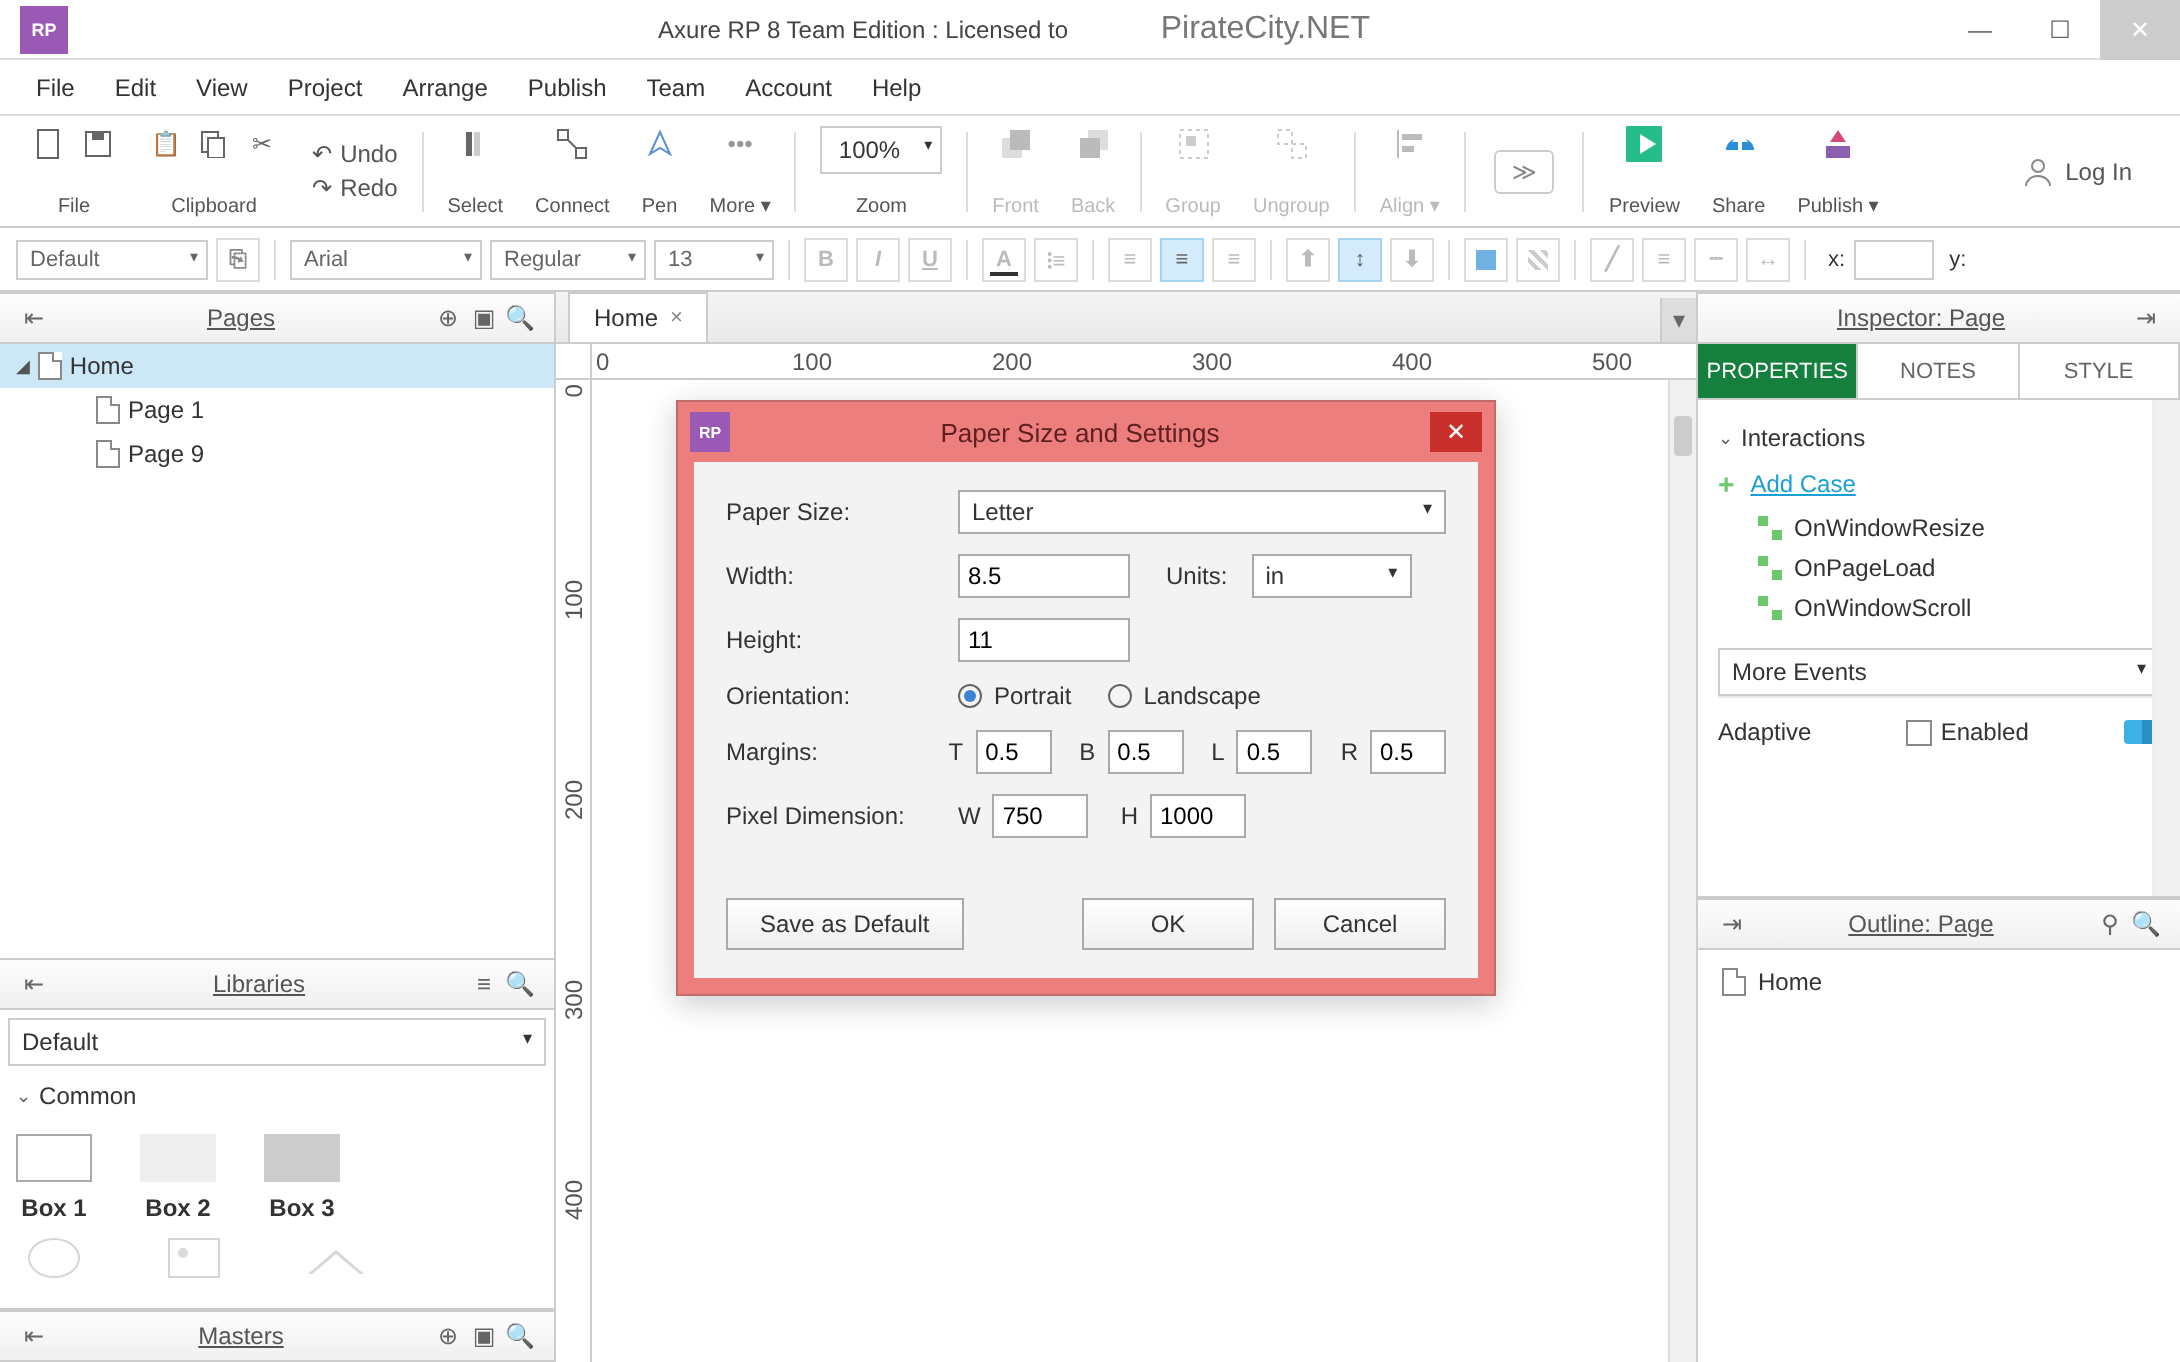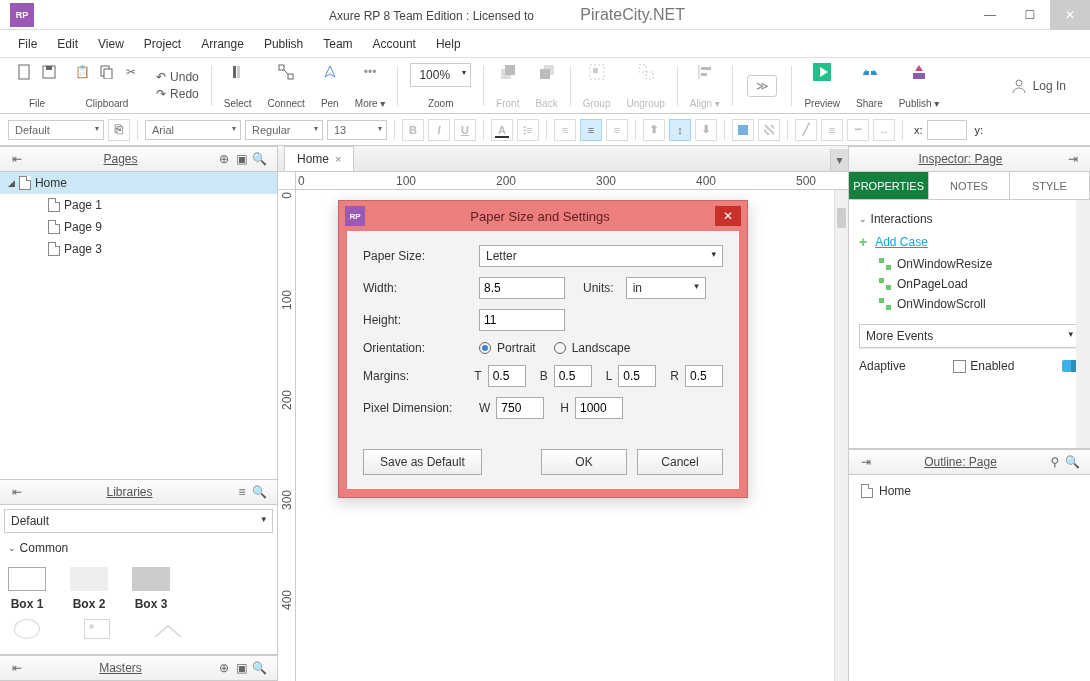--- a/index.html
+++ b/index.html
@@ -402,26 +402,20 @@
           <span class="tree-indent"></span>
           <div class="page-icon"></div>
           <span>Page 1</span>
         </div>
       <div class="tree-item">
           <span class="tree-indent"></span>
           <span class="tree-indent"></span>
           <div class="page-icon"></div>
           <span>Page 9</span>
         </div>
-      <div class="tree-item">
-          <span class="tree-indent"></span>
-          <span class="tree-indent"></span>
-          <div class="page-icon"></div>
-          <span>Page 3</span>
-        </div>
     </div>
     <div class="libs-panel">
       <div class="panel-header">
         <span class="panel-tool">⇤</span>
         <span class="panel-header-title">Libraries</span>
         <span class="panel-tool">≡</span>
         <span class="panel-tool">🔍</span>
       </div>
       <div class="lib-select">Default</div>
       <div class="lib-section">

